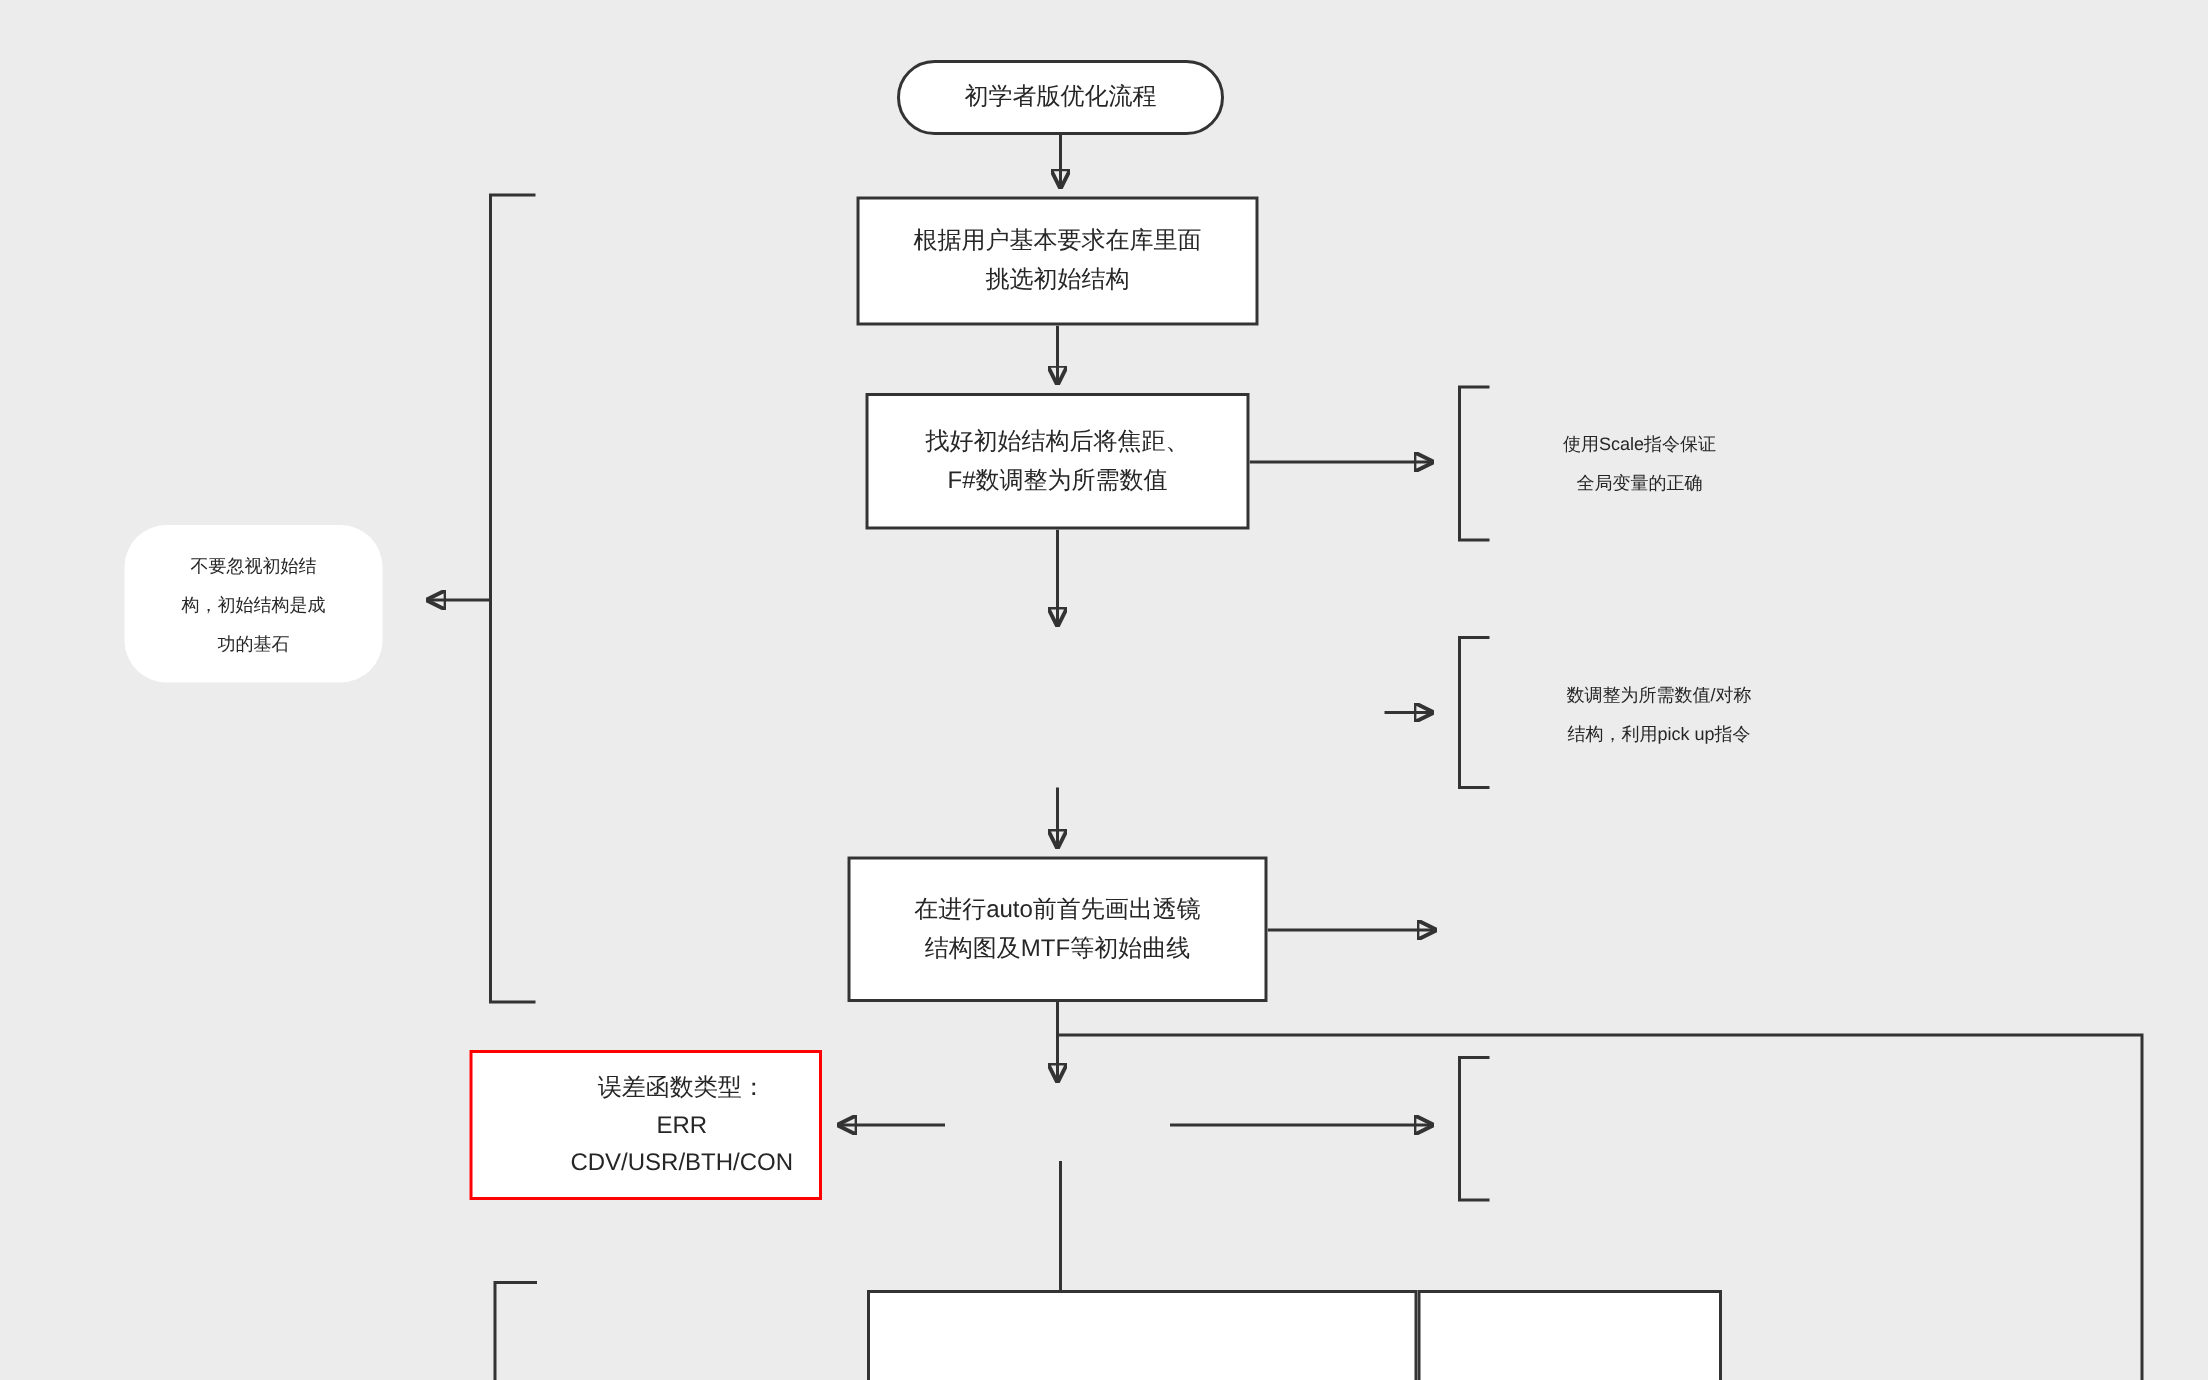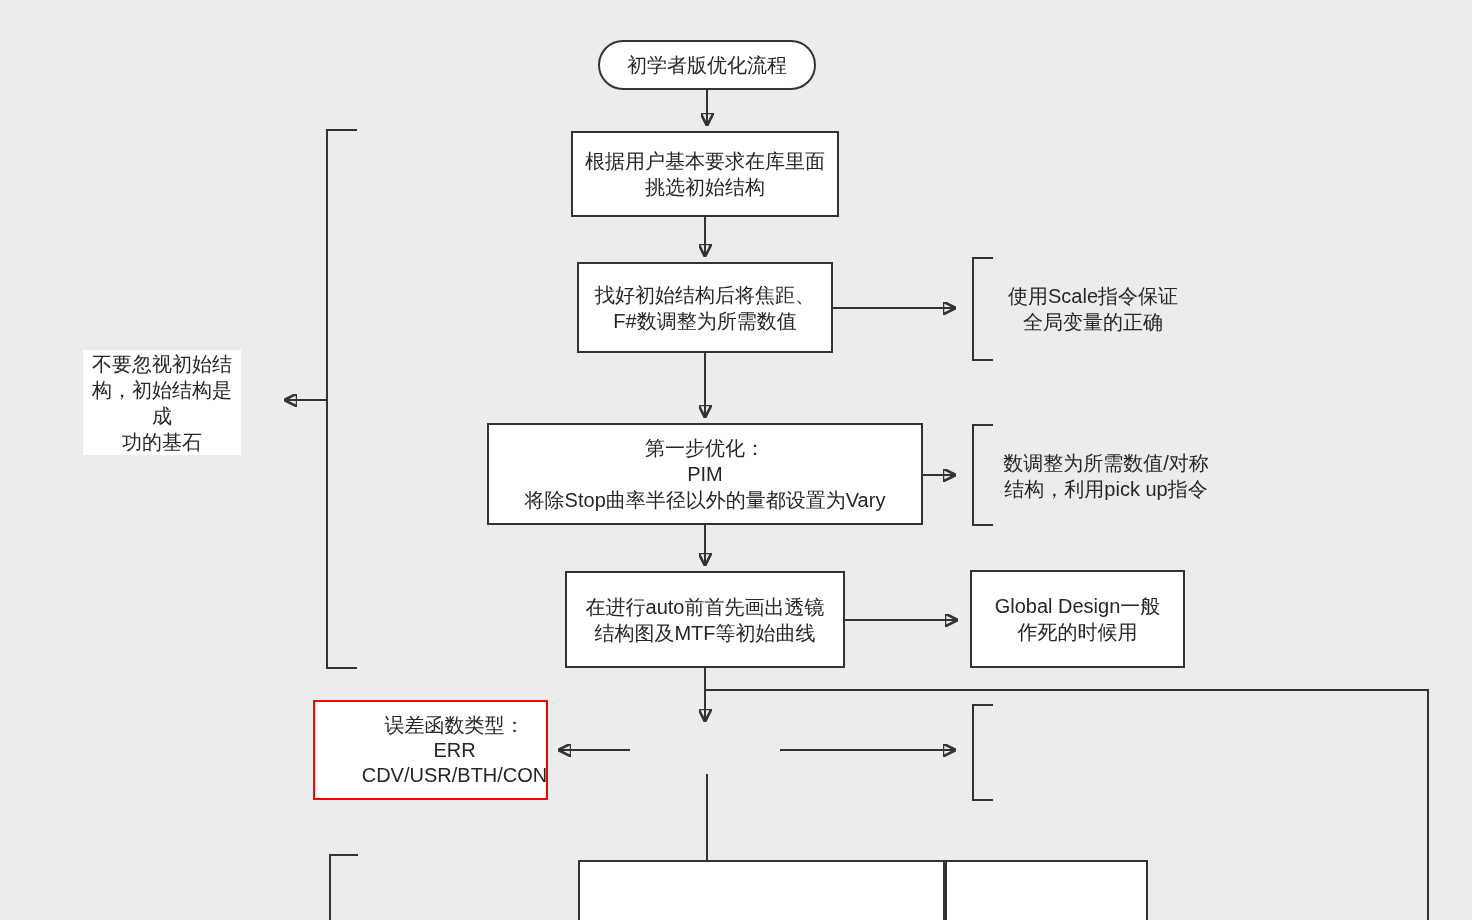--- a/index.html
+++ b/index.html
@@ -21,30 +21,30 @@
   }
   .node {
     position: absolute;
     background: #ffffff;
     border: 2px solid #333333;
     display: flex;
     align-items: center;
     justify-content: center;
     text-align: center;
     white-space: pre-line;
-    font-size: 20px;
+    font-size: 16px;
     line-height: 26px;
   }
   .start { border-radius: 26px; }
   .red-border { border: 2px solid #ff0000; }
   .note {
     position: absolute;
     text-align: center;
     white-space: pre-line;
-    font-size: 20px;
+    font-size: 12px;
     line-height: 26px;
   }
   .note-boxed {
     background: #ffffff;
     display: flex;
     align-items: center;
     justify-content: center;
   }
 </style>
 </head>
@@ -85,42 +85,37 @@
   </svg>
 
   <div class="node start" style="left:598px; top:40px; width:218px; height:50px;">初学者版优化流程</div>
 
   <div class="node" style="left:577px; top:262px; width:256px; height:91px;">找好初始结构后将焦距、
 F#数调整为所需数值</div>
 
   <div class="node" style="left:571px; top:131px; width:268px; height:86px;">根据用户基本要求在库里面
 挑选初始结构</div>
 
-  <div class="node" style="left:487px; top:423px; width:436px; height:102px;">第一步优化：
-PIM
-将除Stop曲率半径以外的量都设置为Vary</div>
 
   <div class="node" style="left:565px; top:571px; width:280px; height:97px;">在进行auto前首先画出透镜
 结构图及MTF等初始曲线</div>
 
-  <div class="node" style="left:970px; top:570px; width:215px; height:98px;">Global Design一般
-作死的时候用</div>
 
 
   <div class="node red-border" style="left:313px; top:700px; width:235px; height:100px; line-height:25px;padding-left:48px;">误差函数类型：
 ERR
 CDV/USR/BTH/CON</div>
 
   <div class="node" style="left:578px; top:860px; width:367px; height:70px;"></div>
   <div class="node" style="left:945px; top:860px; width:203px; height:70px;"></div>
 
   <div class="note" style="left:988px; top:283px; width:210px;">使用Scale指令保证
 全局变量的正确</div>
 
   <div class="note" style="left:980px; top:450px; width:252px;">数调整为所需数值/对称
 结构，利用pick up指令</div>
 
 
-  <div class="note note-boxed" style="left:83px; top:350px; width:158px; height:105px;">不要忽视初始结
+  <div class="note note-boxed" style="left:83px; top:350px; width:172px; height:105px;border-radius:28px;">不要忽视初始结
 构，初始结构是成
 功的基石</div>
 
 </div>
 
 </body></html>

